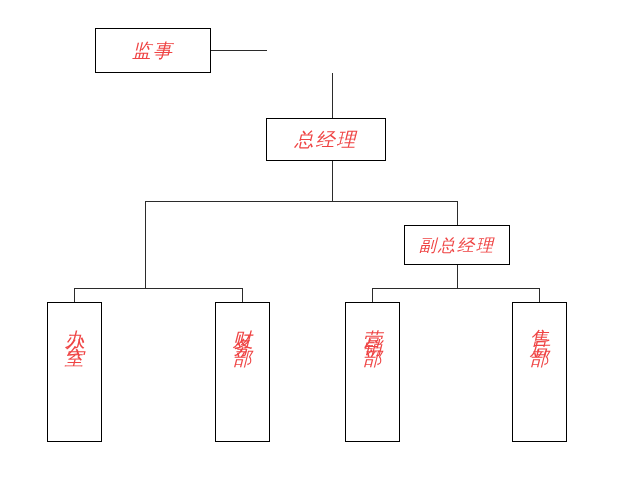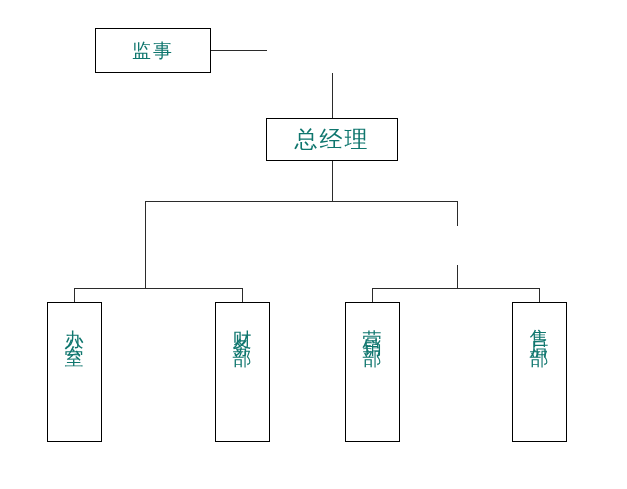--- a/index.html
+++ b/index.html
@@ -16,22 +16,23 @@
     overflow: hidden;
     font-family: "DejaVu Sans", "Liberation Sans", sans-serif;
   }
 
   
   .node {
     position: absolute;
     box-sizing: border-box;
     border: 1px solid #000000;
     background: #ffffff;
-    color: #0f766e;
+    color: #ef4444;
     z-index: 2;
+    font-style: italic;
   }
   .node.horiz {
     display: flex;
     align-items: center;
     justify-content: center;
     text-align: center;
     letter-spacing: 2px;
   }
   .node.vert {
     display: flex;
@@ -43,21 +44,21 @@
     writing-mode: vertical-rl;
     text-orientation: upright;
     letter-spacing: 9px;
     line-height: 1;
     white-space: nowrap;
   }
 
   
   #node-supervisor      { left: 95px;  top: 28px;  width: 116px; height: 45px; font-size: 19px; }
   #node-board           { left: 266px; top: 28px;  width: 132px; height: 45px; font-size: 19px; }
-  #node-gm              { left: 266px; top: 118px; width: 132px; height: 43px; font-size: 23px; }
+  #node-gm              { left: 266px; top: 118px; width: 120px; height: 43px; font-size: 19px; }
   #node-deputy-gm       { left: 404px; top: 225px; width: 106px; height: 40px; font-size: 17px; }
   #node-office          { left: 47px;  top: 302px; width: 55px;  height: 140px; font-size: 19px; }
   #node-finance         { left: 215px; top: 302px; width: 55px;  height: 140px; font-size: 19px; }
   #node-marketing       { left: 345px; top: 302px; width: 55px;  height: 140px; font-size: 19px; }
   #node-aftersales      { left: 512px; top: 302px; width: 55px;  height: 140px; font-size: 19px; }
 
   
   .line {
     position: absolute;
     background: #2b2b2b;
@@ -110,20 +111,23 @@
 
   <div class="node horiz" id="node-supervisor">
     <span>监事</span>
   </div>
 
 
   <div class="node horiz" id="node-gm">
     <span>总经理</span>
   </div>
 
+  <div class="node horiz" id="node-deputy-gm">
+    <span>副总经理</span>
+  </div>
 
   <div class="node vert" id="node-office">
     <span class="vlabel">办公室</span>
   </div>
 
   <div class="node vert" id="node-finance">
     <span class="vlabel">财务部</span>
   </div>
 
   <div class="node vert" id="node-marketing">

